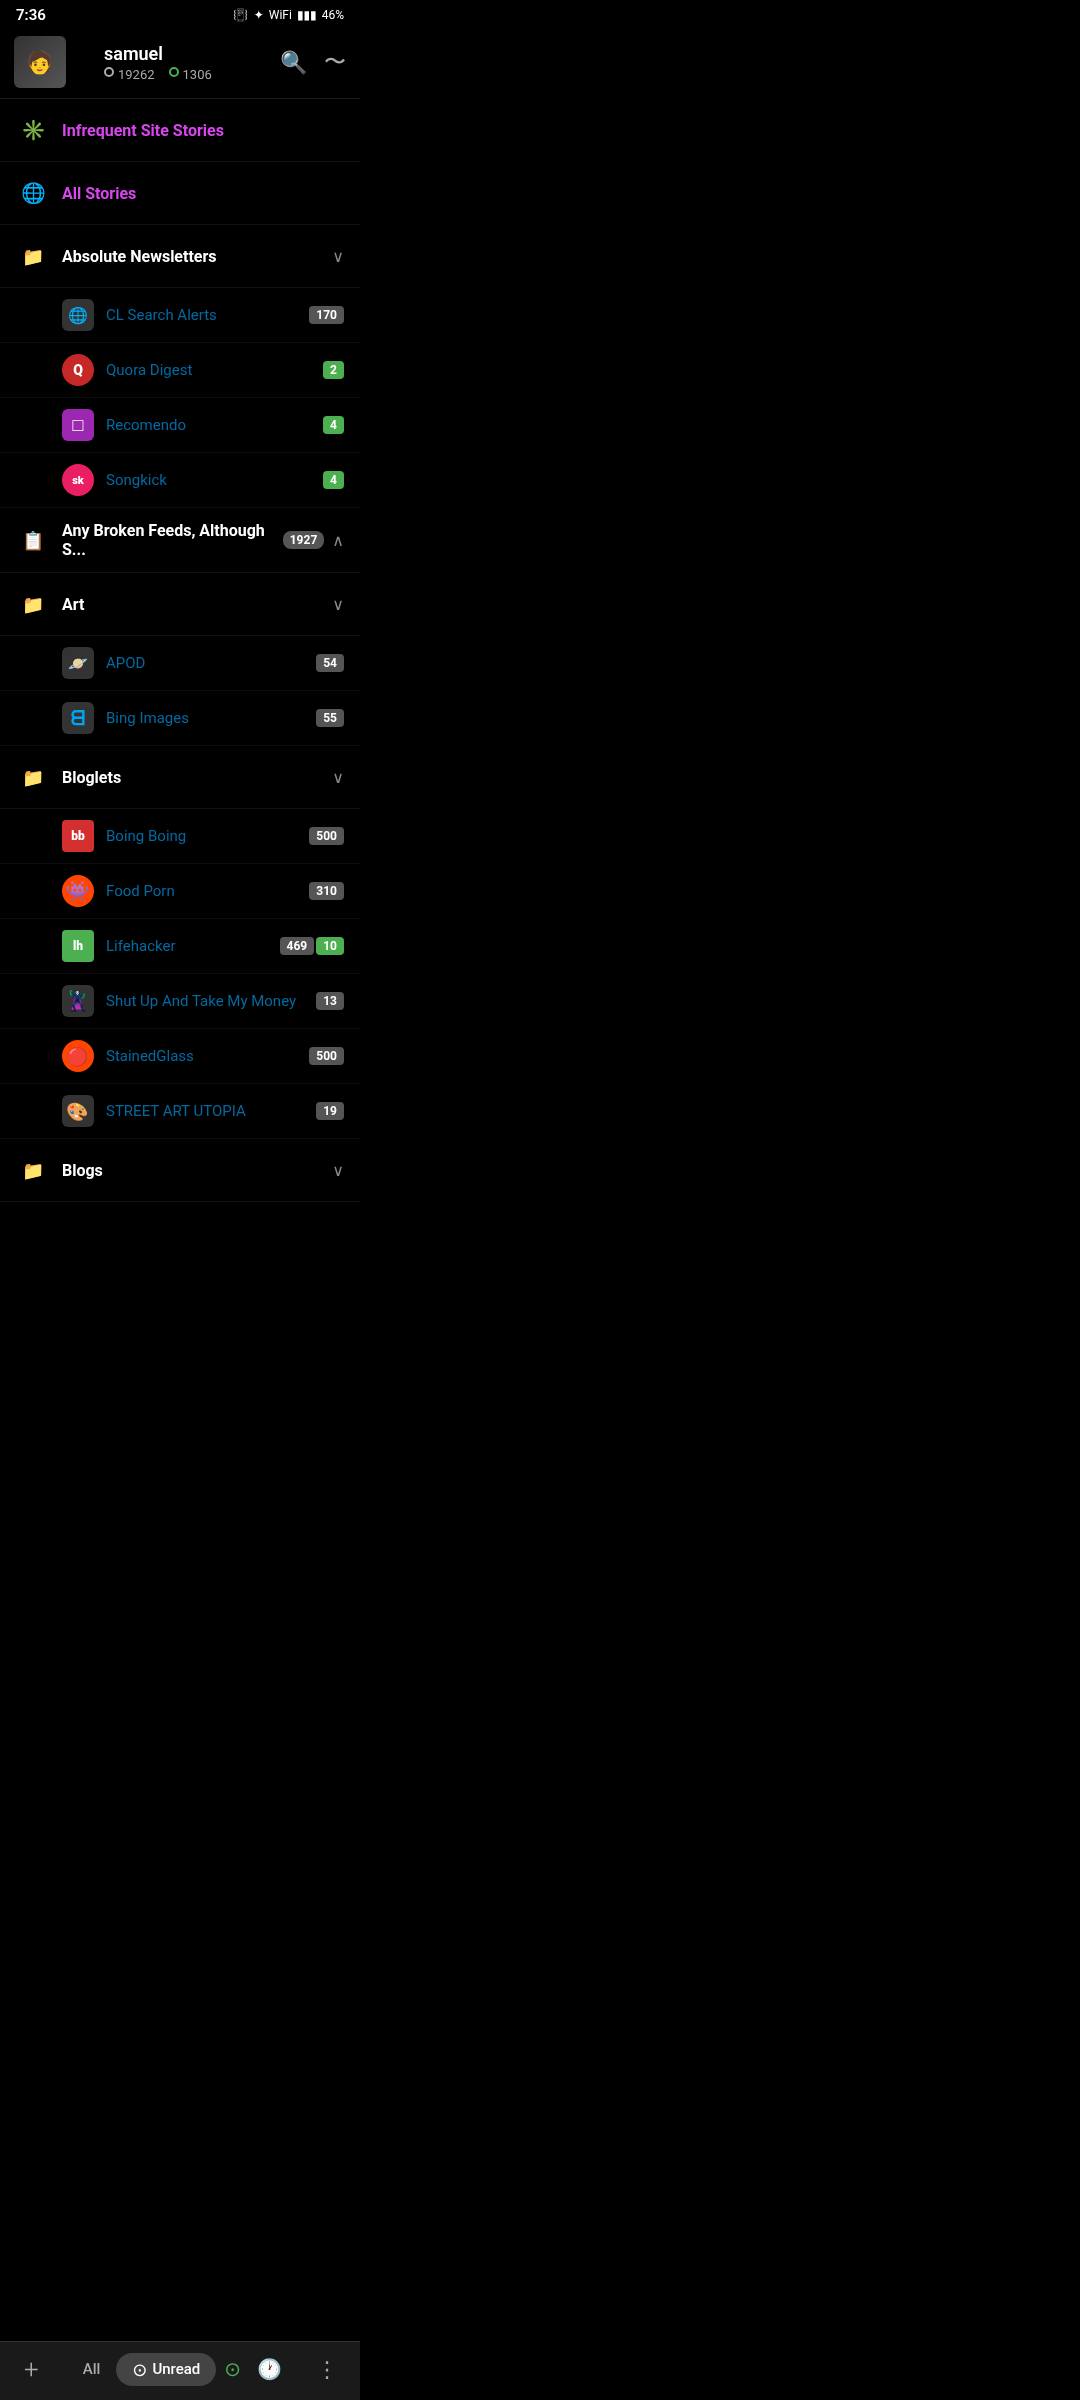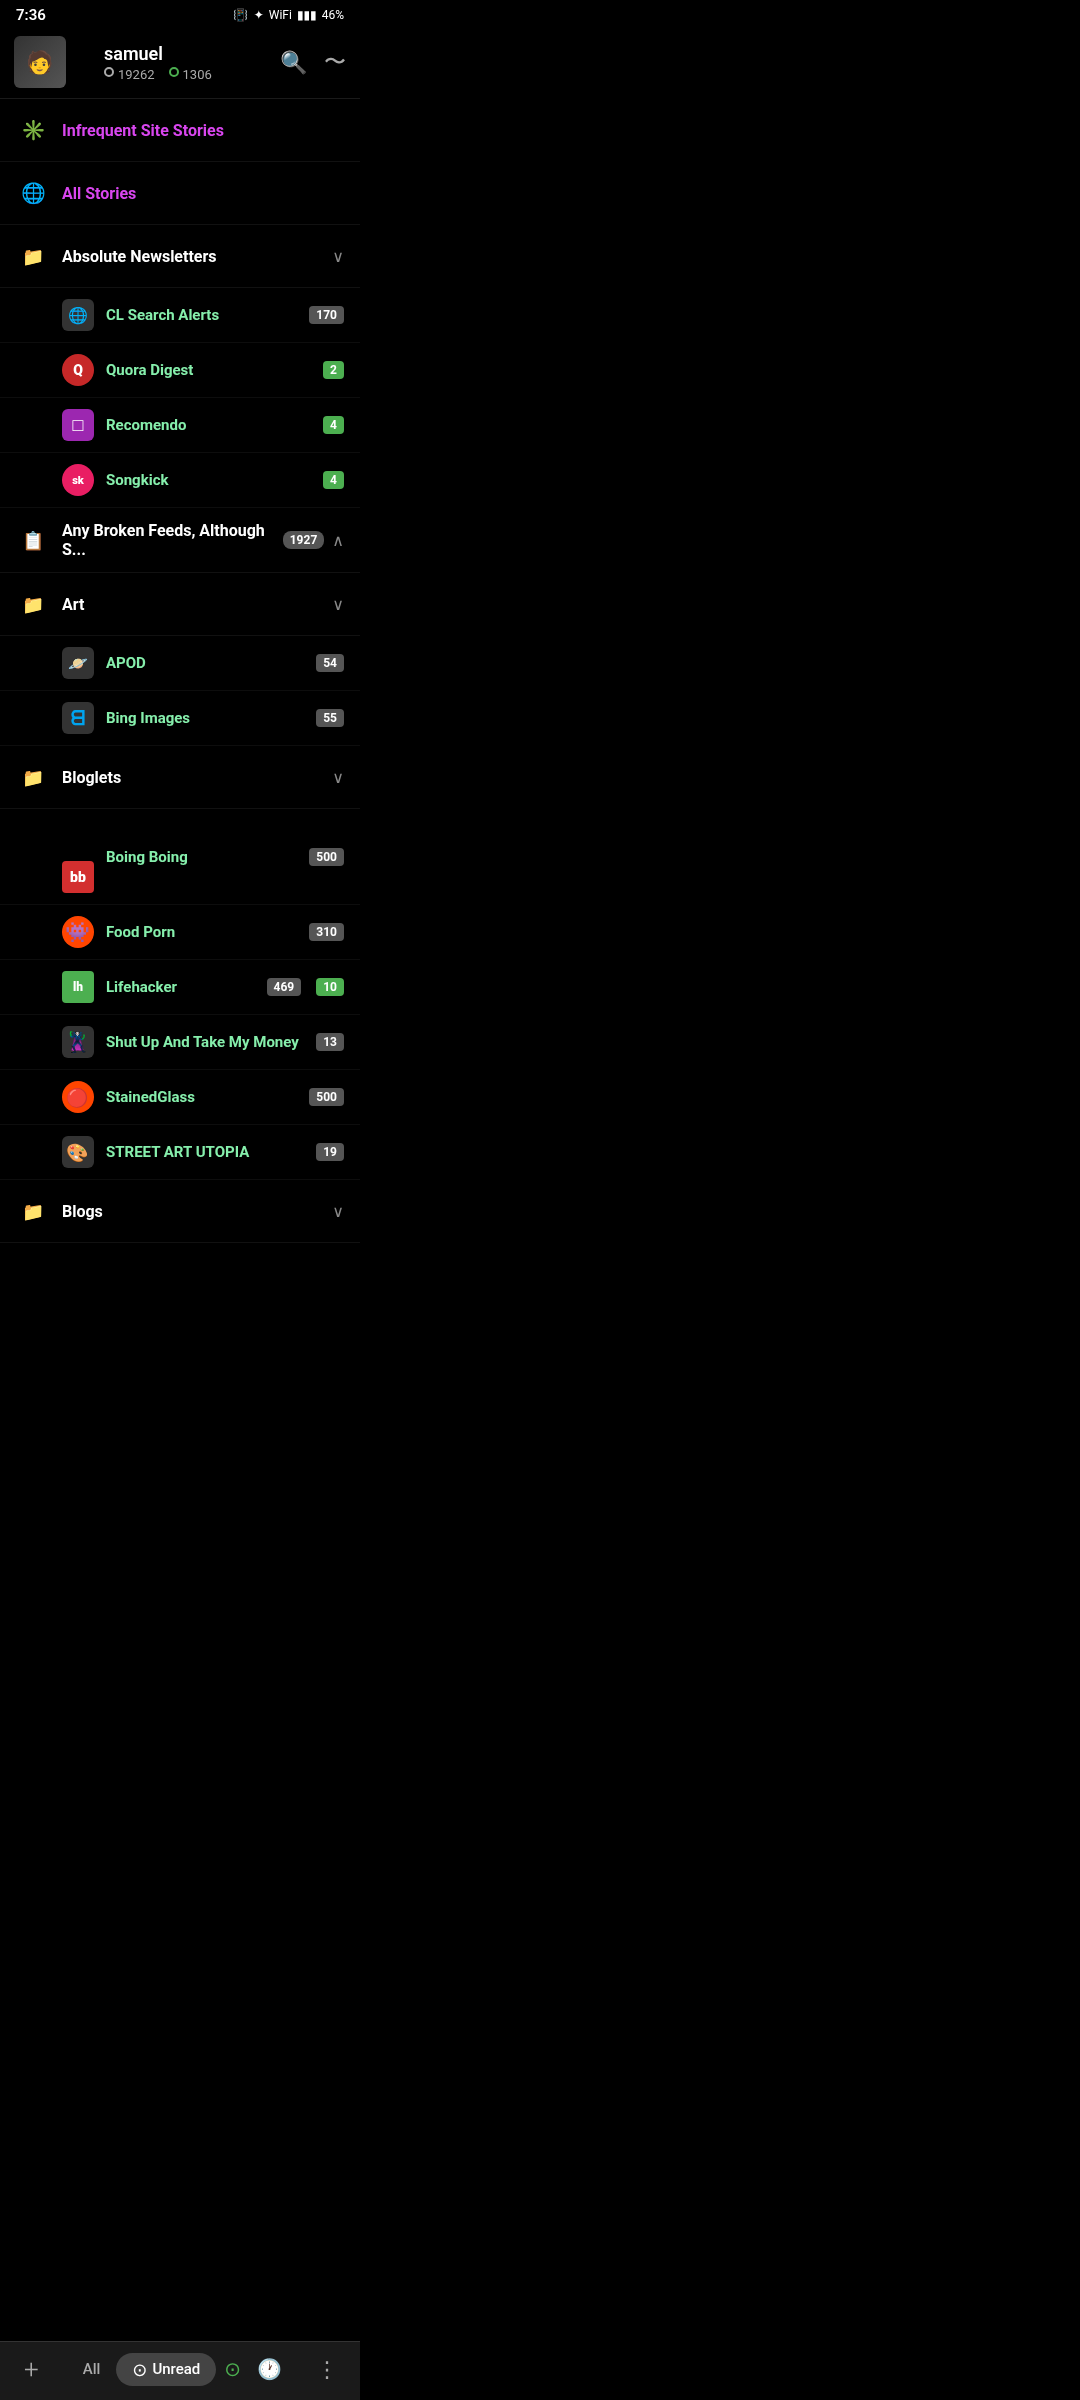--- a/index.html
+++ b/index.html
@@ -184,38 +184,38 @@
       border-radius: 6px;
       display: flex;
       align-items: center;
       justify-content: center;
       font-size: 16px;
       flex-shrink: 0;
       margin-right: 12px;
     }
     .feed-label {
       font-size: 15px;
-      font-weight: 700;
-      color: #86efac;
+      font-weight: 400;
+      color: #0369a1;
       flex: 1;
     }
     .feed-count {
       background: #555;
       color: #fff;
       font-size: 12px;
       font-weight: 700;
       padding: 2px 7px;
       border-radius: 4px;
     }
     .feed-count.green {
       background: #4caf50;
     }
     .feed-counts-row {
       display: flex;
-      gap: 15px;
+      gap: 2px;
     }
 
     
     .bottom-bar {
       position: fixed;
       bottom: 0;
       left: 0;
       width: 360px;
       background: #1a1a1a;
       display: flex;
@@ -388,21 +388,21 @@
     <span class="feed-count">55</span>
   </div>
 
   <div class="folder-header">
     <div class="folder-icon">📁</div>
     <span class="folder-label">Bloglets</span>
     <span class="chevron">∨</span>
   </div>
 
   <div class="feed-item">
-    <div class="feed-favicon favicon-bb" style="font-size:14px;font-weight:900;border-radius:4px;margin-top:41px;">bb</div>
+    <div class="feed-favicon favicon-bb" style="font-size:12px;font-weight:900;border-radius:4px;">bb</div>
     <span class="feed-label">Boing Boing</span>
     <span class="feed-count">500</span>
   </div>
 
   <div class="feed-item">
     <div class="feed-favicon favicon-reddit" style="font-size:20px;">👾</div>
     <span class="feed-label">Food Porn</span>
     <span class="feed-count">310</span>
   </div>
 

